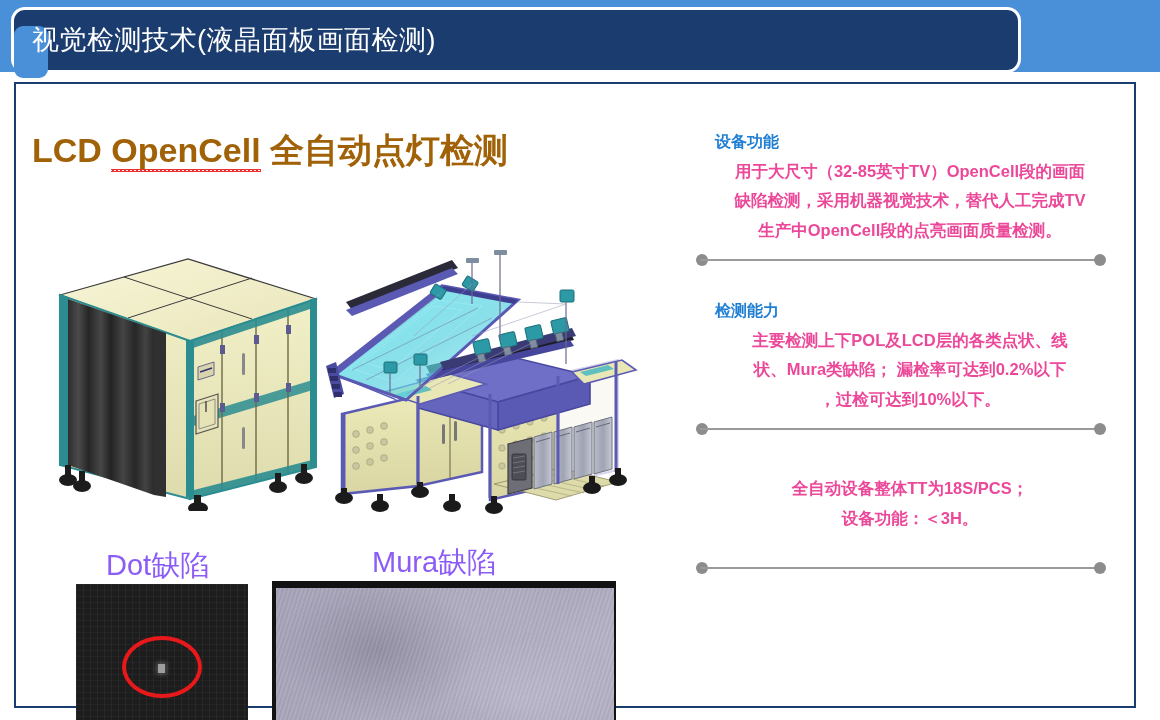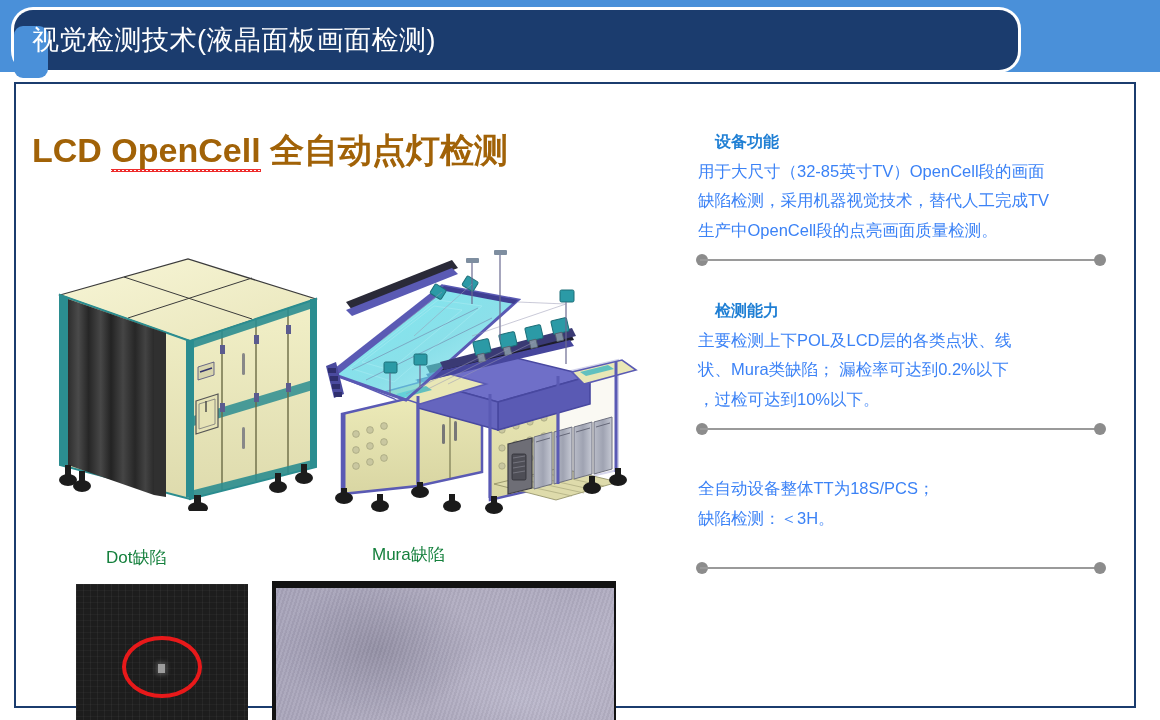--- a/index.html
+++ b/index.html
@@ -20,21 +20,21 @@
     position: absolute;
     left: 0; top: 0;
     width: 1160px; height: 72px;
     background: #4a90d9;
   }
   #title-bar {
     position: absolute;
     left: 14px; top: 10px;
     width: 1004px; height: 60px;
     background: #1b3c6e;
-    border-radius: 19px;
+    border-radius: 11px;
     box-shadow: 0 0 0 3px #ffffff;
     display: flex;
     align-items: center;
   }
   #title-accent {
     position: absolute;
     left: 0px; top: 16px;
     width: 34px; height: 52px;
     background: #4a90d9;
     border-radius: 9px;
@@ -92,26 +92,27 @@
     width: 446px;
   }
   .info-block { position: relative; }
   .info-title {
     color: #1f7fd4;
     font-size: 16px;
     font-weight: bold;
     margin: 0 0 4px 39px;
   }
   .info-body {
-    color: #3b82f6;
+    color: #ec4899;
     font-size: 16.5px;
-    font-weight: normal;
+    font-weight: bold;
     line-height: 1.78;
     margin: 0 0 0 22px;
     white-space: pre-line;
+    text-align: center;
   }
   .divider {
     position: relative;
     height: 18px;
     margin: 6px 0 0 0;
   }
   .divider .line {
     position: absolute;
     left: 24px; right: 22px; top: 8px;
     height: 2px;
@@ -123,22 +124,22 @@
     width: 12px; height: 12px;
     border-radius: 50%;
     background: #8c8c8c;
   }
   .divider .dot.left  { left: 20px; }
   .divider .dot.right { right: 16px; }
 
   
   .caption {
     position: absolute;
-    color: #15803d;
-    font-size: 17px;
+    color: #8b5cf6;
+    font-size: 29px;
     white-space: nowrap;
   }
   #caption-dot  { left: 90px;  top: 462px; }
   #caption-mura { left: 356px; top: 459px; }
 
   
   #dot-image {
     position: absolute;
     left: 60px; top: 500px;
     width: 172px; height: 193px;
@@ -521,21 +522,21 @@
 ，过检可达到10%以下。</div>
       <div class="divider">
         <span class="dot left"></span>
         <span class="line"></span>
         <span class="dot right"></span>
       </div>
     </div>
 
     <div class="info-block" style="margin-top:36px">
       <div class="info-body">全自动设备整体TT为18S/PCS；
-缺陷检测：＜3H。</div>
+设备功能：＜3H。</div>
       <div class="divider" style="margin-top:26px">
         <span class="dot left"></span>
         <span class="line"></span>
         <span class="dot right"></span>
       </div>
     </div>
 
   </div>
 </div>
 

